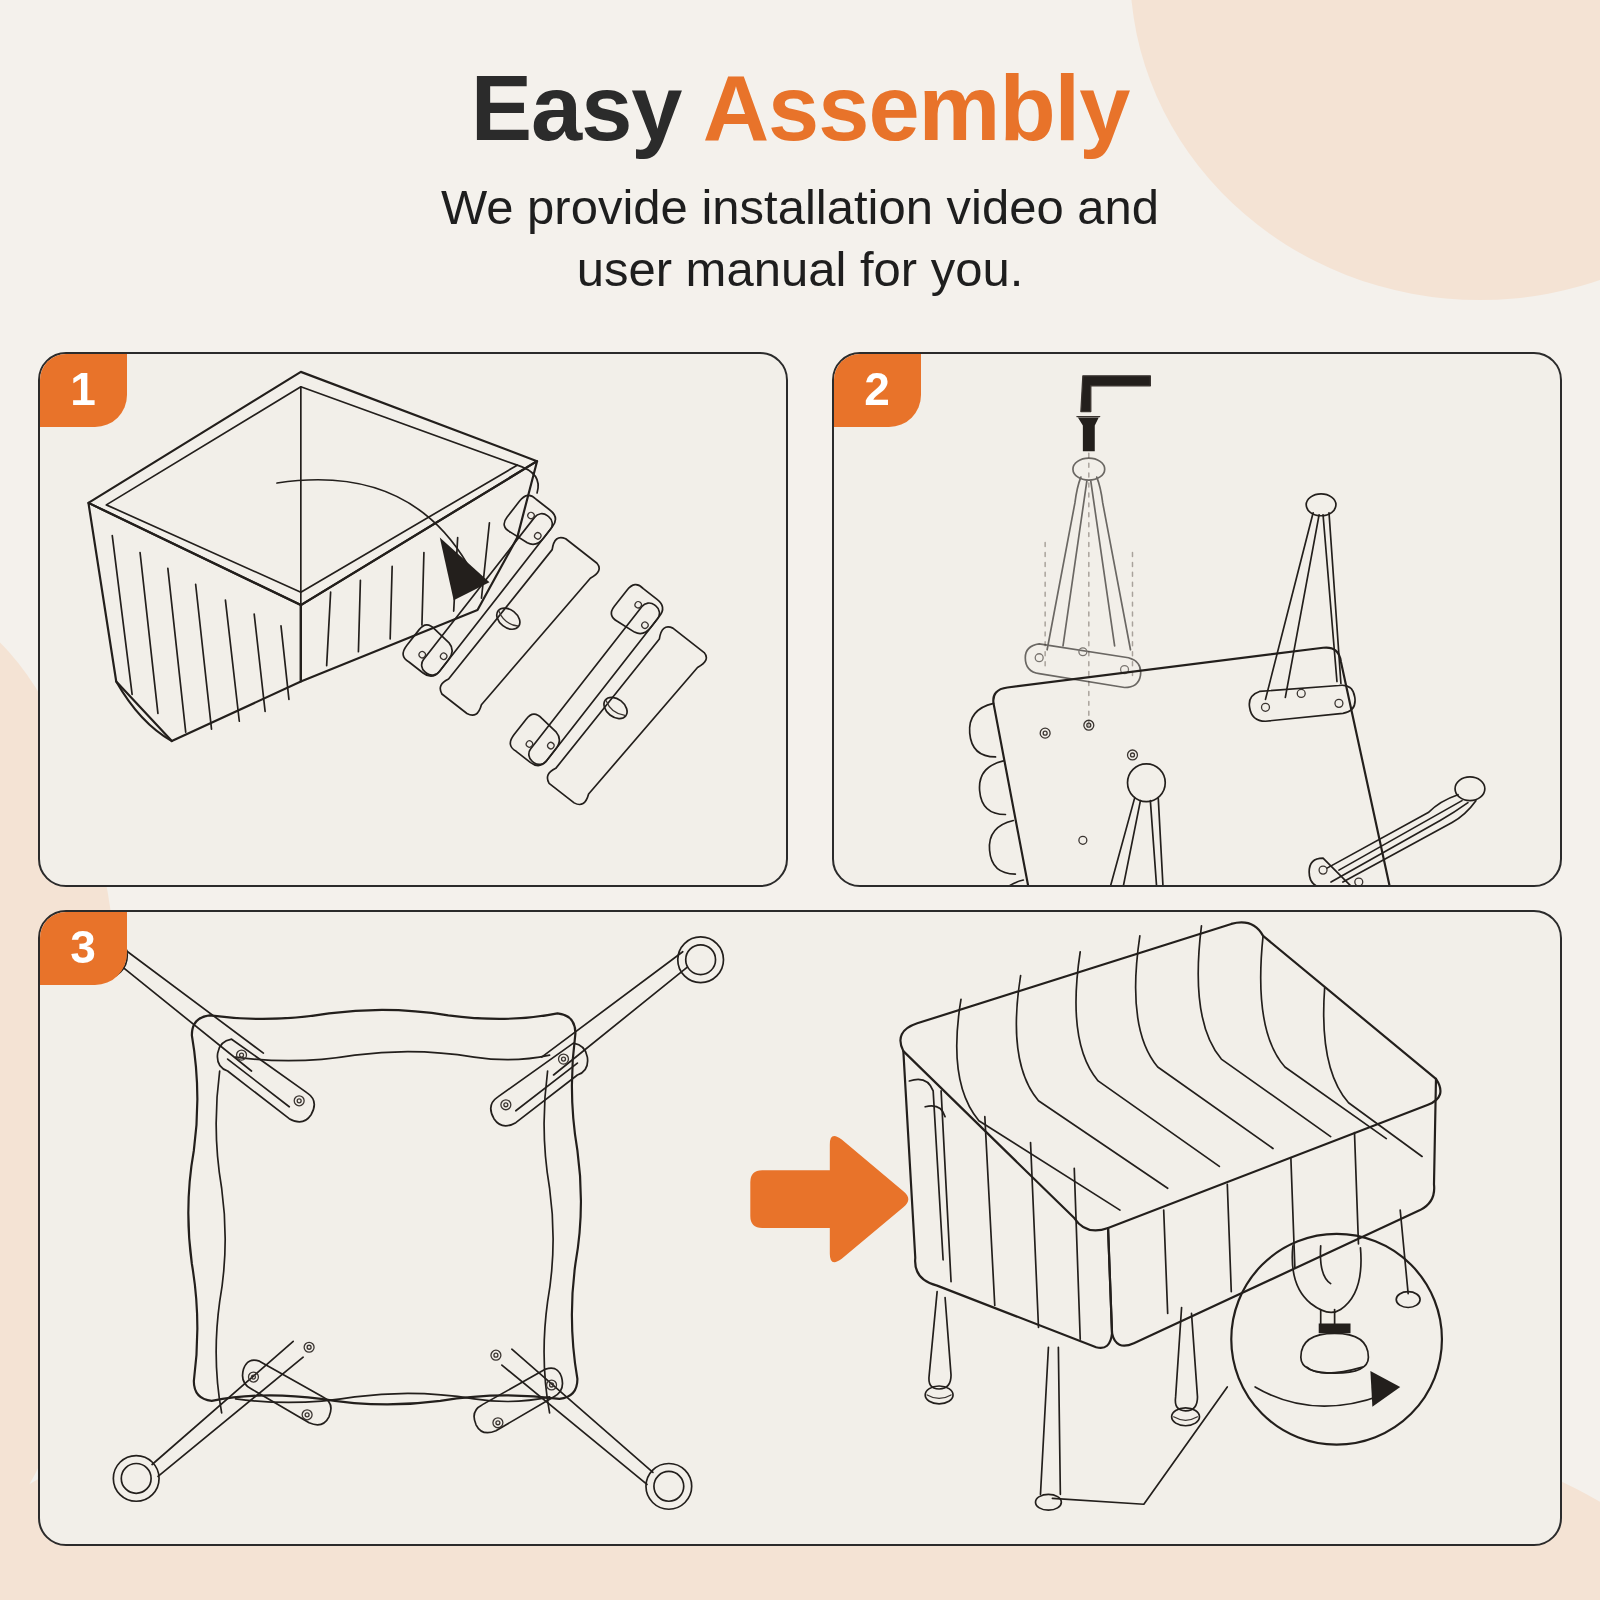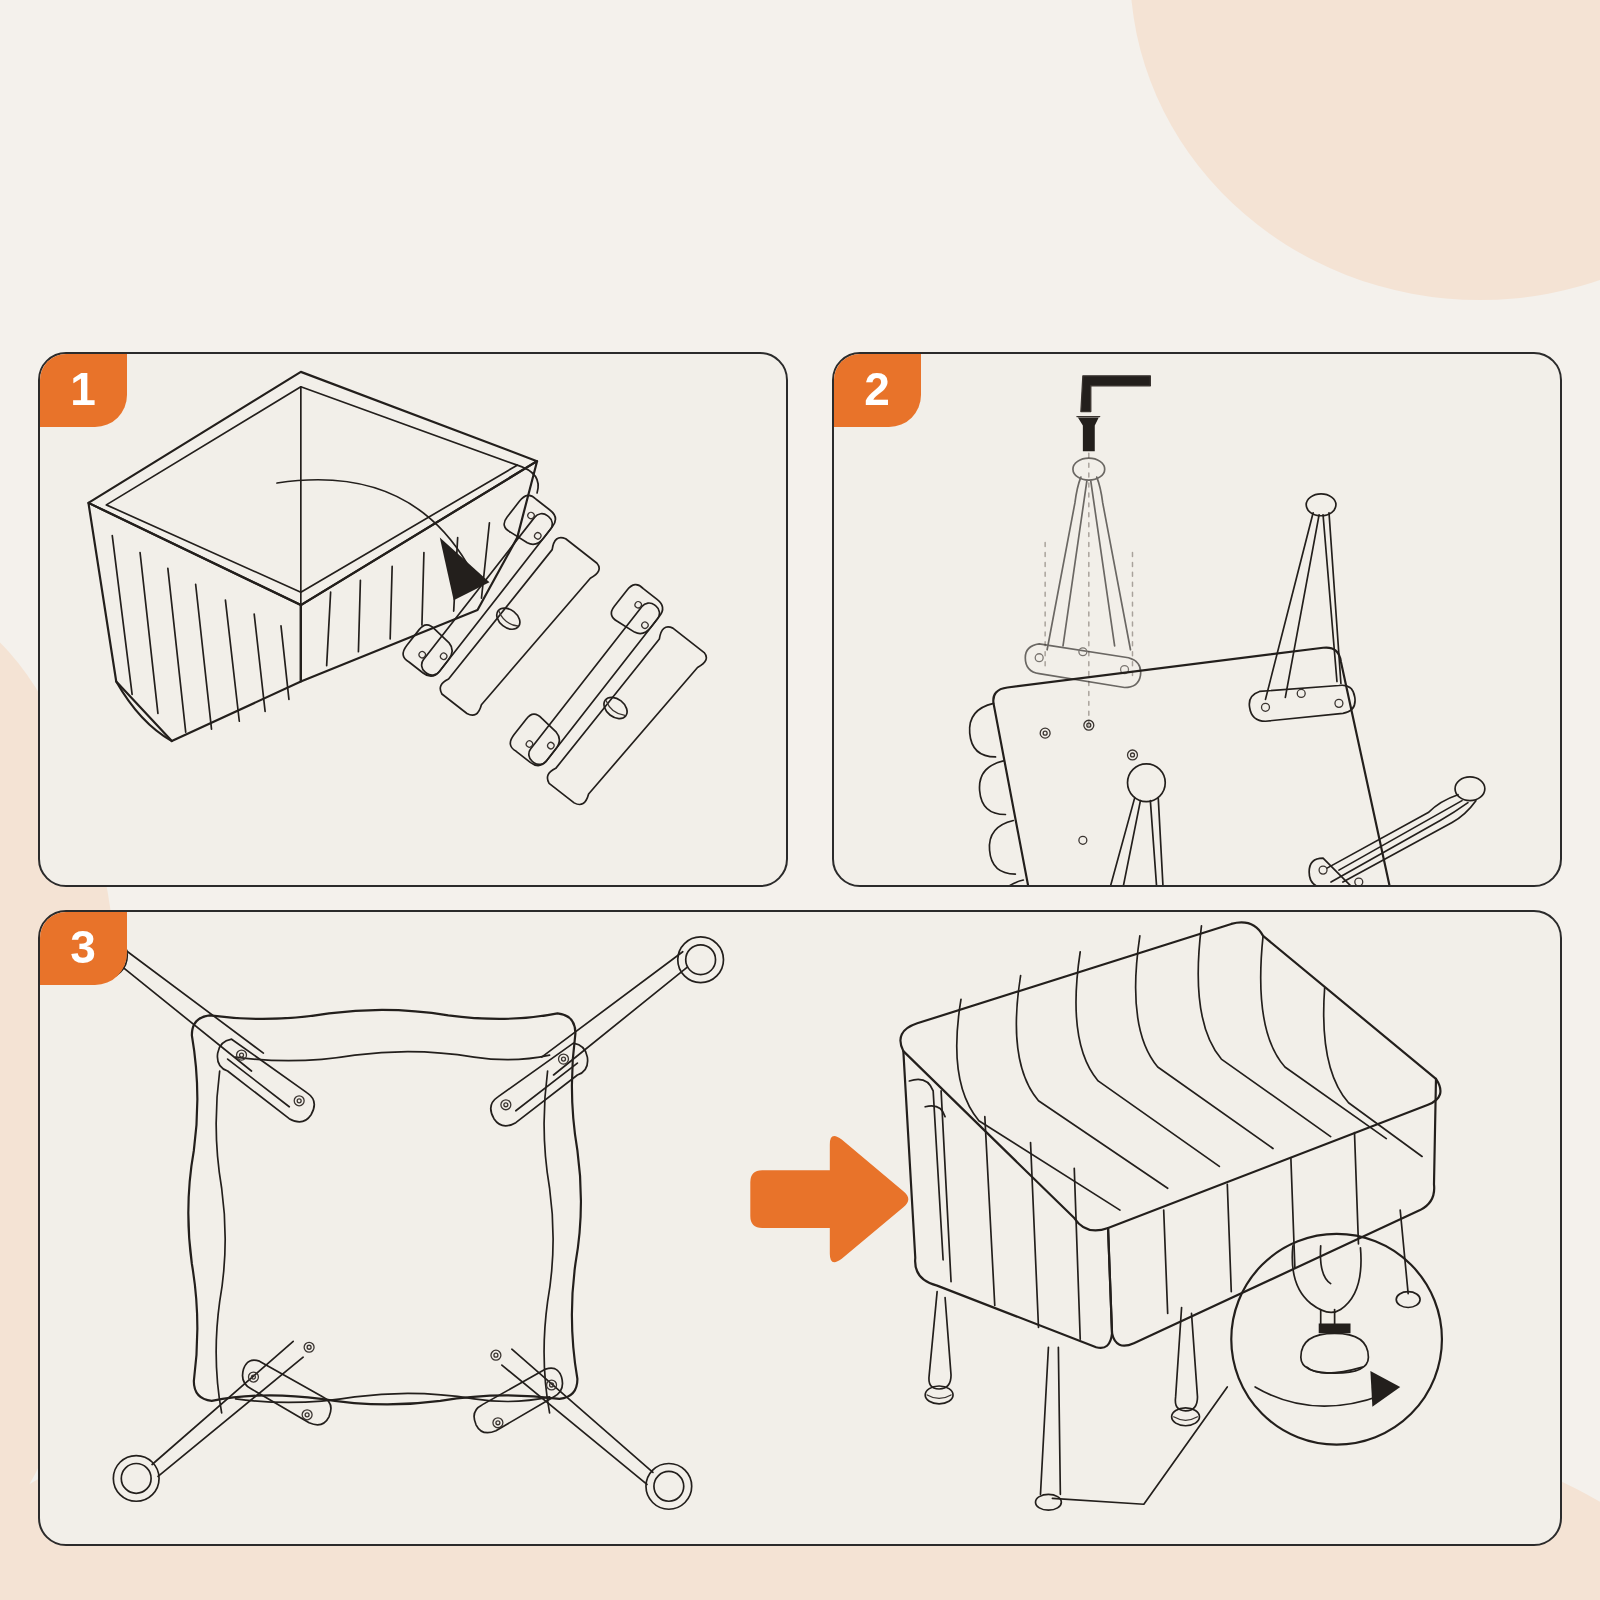--- a/index.html
+++ b/index.html
@@ -127,20 +127,27 @@
 </style>
 </head>
 <body>
 
 <div id="page">
 
   <div class="blob" id="blob-top-right"></div>
   <div class="blob" id="blob-left"></div>
   <div class="blob" id="blob-bottom"></div>
 
+  <div id="header">
+    <h1 id="title"><span>Easy </span><span class="accent">Assembly</span></h1>
+    <p id="subtitle">
+      <span>We provide installation video and</span><br>
+      <span>user manual for you.</span>
+    </p>
+  </div>
 
   <div class="panel" id="panel-1">
     <div class="step-badge">1</div>
 
     <div class="art">
       <svg viewBox="0 0 750 535" xmlns="http://www.w3.org/2000/svg">
         <g>
 
           <path class="ln" d="M48 150 L262 18 L500 108 L262 253 Z"></path>
 

